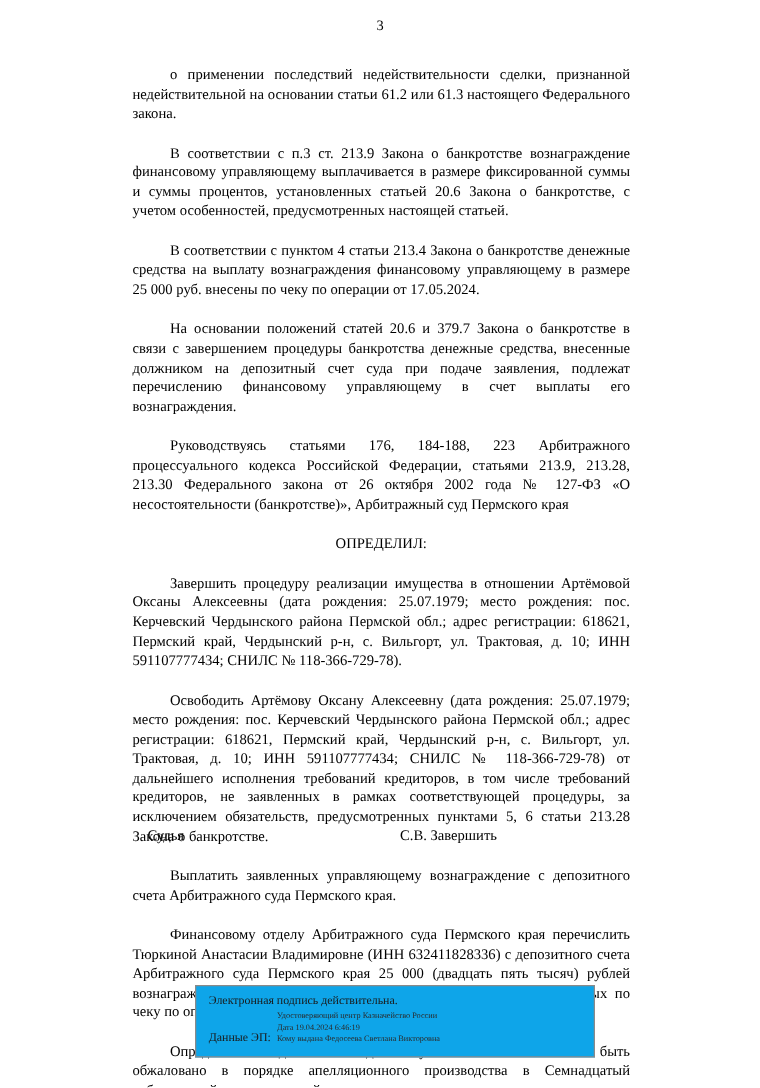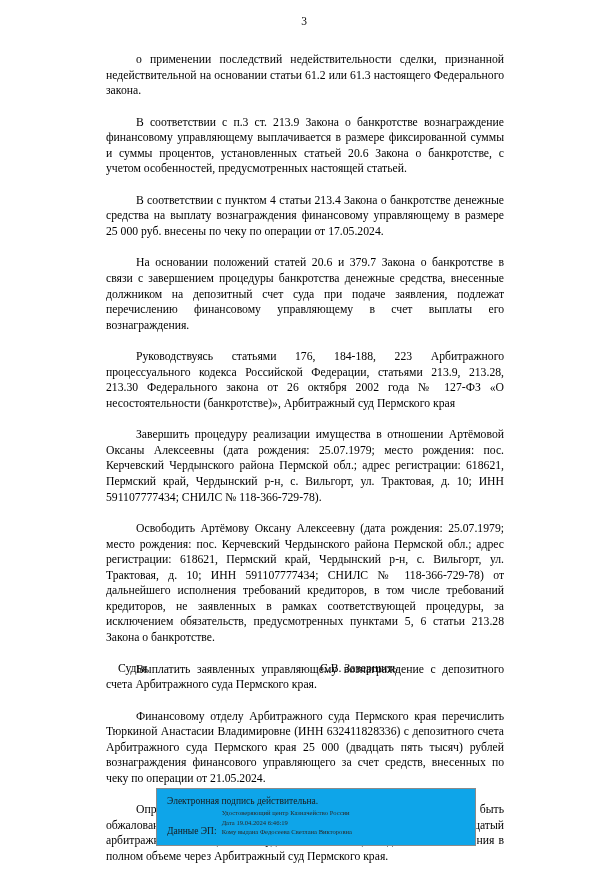--- a/index.html
+++ b/index.html
@@ -109,20 +109,21 @@
 
   <div class="page-number">3</div>
 
   <div class="body-block">
     <p class="para">о применении последствий недействительности сделки, признанной недействительной на основании статьи 61.2 или 61.3 настоящего Федерального закона.</p>
     <p class="para">В соответствии с п.3 ст. 213.9 Закона о банкротстве вознаграждение финансовому управляющему выплачивается в размере фиксированной суммы и суммы процентов, установленных статьей 20.6 Закона о банкротстве, с учетом особенностей, предусмотренных настоящей статьей.</p>
     <p class="para">В соответствии с пунктом 4 статьи 213.4 Закона о банкротстве денежные средства на выплату вознаграждения финансовому управляющему в размере 25 000 руб. внесены по чеку по операции от 17.05.2024.</p>
     <p class="para">На основании положений статей 20.6 и 379.7 Закона о банкротстве в связи с завершением процедуры банкротства денежные средства, внесенные должником на депозитный счет суда при подаче заявления, подлежат перечислению финансовому управляющему в счет выплаты его вознаграждения.</p>
     <p class="para">Руководствуясь статьями 176, 184-188, 223 Арбитражного процессуального кодекса Российской Федерации, статьями 213.9, 213.28, 213.30 Федерального закона от 26 октября 2002 года № 127-ФЗ «О несостоятельности (банкротстве)», Арбитражный суд Пермского края</p>
 
+    <p class="resolve-heading">ОПРЕДЕЛИЛ:</p>
 
     <p class="para">Завершить процедуру реализации имущества в отношении Артёмовой Оксаны Алексеевны (дата рождения: 25.07.1979; место рождения: пос. Керчевский Чердынского района Пермской обл.; адрес регистрации: 618621, Пермский край, Чердынский р-н, с. Вильгорт, ул. Трактовая, д. 10; ИНН 591107777434; СНИЛС № 118-366-729-78).</p>
     <p class="para">Освободить Артёмову Оксану Алексеевну (дата рождения: 25.07.1979; место рождения: пос. Керчевский Чердынского района Пермской обл.; адрес регистрации: 618621, Пермский край, Чердынский р-н, с. Вильгорт, ул. Трактовая, д. 10; ИНН 591107777434; СНИЛС № 118-366-729-78) от дальнейшего исполнения требований кредиторов, в том числе требований кредиторов, не заявленных в рамках соответствующей процедуры, за исключением обязательств, предусмотренных пунктами 5, 6 статьи 213.28 Закона о банкротстве.</p>
     <p class="para">Выплатить заявленных управляющему вознаграждение с депозитного счета Арбитражного суда Пермского края.</p>
     <p class="para">Финансовому отделу Арбитражного суда Пермского края перечислить Тюркиной Анастасии Владимировне (ИНН 632411828336) с депозитного счета Арбитражного суда Пермского края 25 000 (двадцать пять тысяч) рублей вознаграждения финансового управляющего за счет средств, внесенных по чеку по операции от 21.05.2024.</p>
     <p class="para">Определение подлежит немедленному исполнению и может быть обжаловано в порядке апелляционного производства в Семнадцатый арбитражный апелляционный суд в течение месяца со дня его изготовления в полном объеме через Арбитражный суд Пермского края.</p>
   </div>
 
   <div class="sign-row">
     <div class="sign-title">Судья</div>

